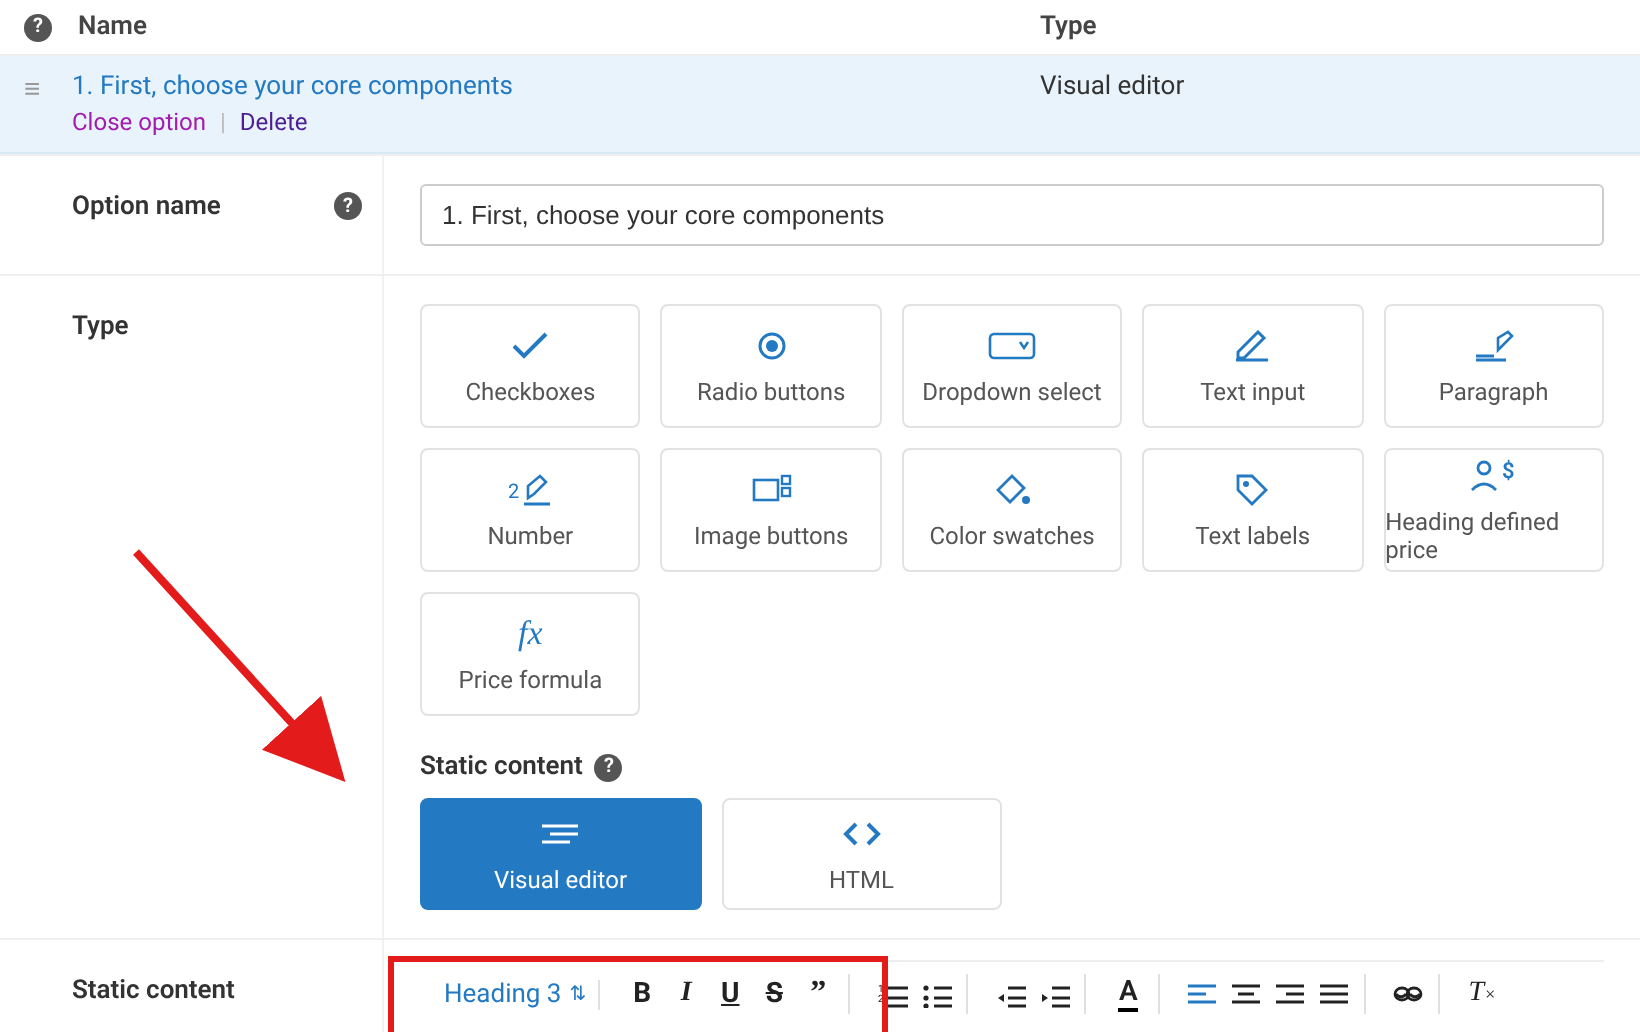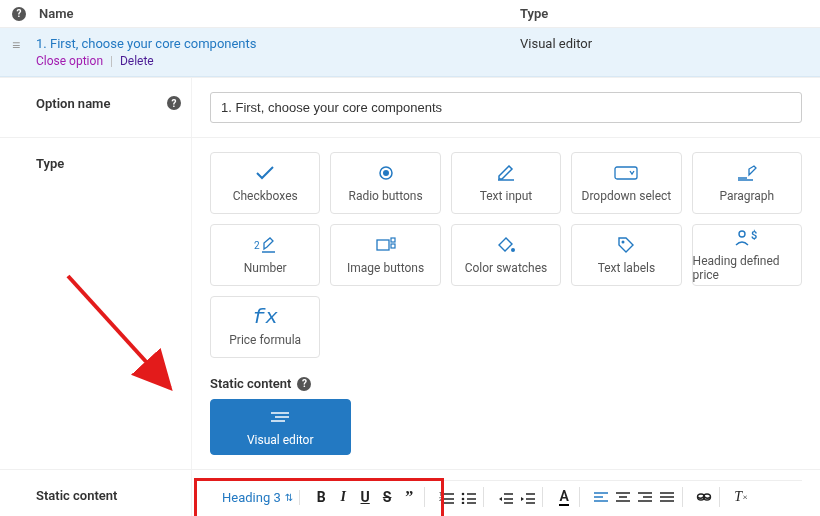--- a/index.html
+++ b/index.html
@@ -245,35 +245,35 @@
         <span class="icon">
             <svg width="16" height="16">
               <circle cx="8" cy="8" r="6" fill="none" stroke="currentColor" stroke-width="1.5"></circle>
               <circle cx="8" cy="8" r="3" fill="currentColor"></circle>
             </svg>
           </span>
         <span>Radio buttons</span>
       </div>
       <div class="type-card">
         <span class="icon">
+            <svg width="24" height="14">
+              <rect x="1" y="1" width="22" height="12" rx="2" fill="none" stroke="currentColor" stroke-width="1.3"></rect>
+              <path d="M16 5 L18 8 L20 5" fill="none" stroke="currentColor" stroke-width="1.3"></path>
+            </svg>
+          </span>
+        <span>Dropdown select</span>
+      </div>
+      <div class="type-card">
+        <span class="icon">
             <svg width="18" height="16">
               <path d="M2 14 L2 11 L12 1 L15 4 L5 14 Z" fill="none" stroke="currentColor" stroke-width="1.5"></path>
               <line x1="1" y1="15" x2="17" y2="15" stroke="currentColor" stroke-width="1.5"></line>
             </svg>
           </span>
         <span>Text input</span>
-      </div>
-      <div class="type-card">
-        <span class="icon">
-            <svg width="24" height="14">
-              <rect x="1" y="1" width="22" height="12" rx="2" fill="none" stroke="currentColor" stroke-width="1.3"></rect>
-              <path d="M16 5 L18 8 L20 5" fill="none" stroke="currentColor" stroke-width="1.3"></path>
-            </svg>
-          </span>
-        <span>Dropdown select</span>
       </div>
 
       <div class="type-card">
         <span class="icon">
             <svg width="20" height="16">
               <line x1="1" y1="13" x2="10" y2="13" stroke="currentColor" stroke-width="1.5"></line>
               <line x1="1" y1="15" x2="16" y2="15" stroke="currentColor" stroke-width="1.5"></line>
               <path d="M12 10 L12 4 L17 1 L19 3 L14 8 Z" fill="none" stroke="currentColor" stroke-width="1.3"></path>
             </svg>
           </span>
@@ -323,40 +323,49 @@
             <svg width="24" height="18">
               <circle cx="7" cy="5" r="3" fill="none" stroke="currentColor" stroke-width="1.4"></circle>
               <path d="M1 16 Q7 10 13 16" fill="none" stroke="currentColor" stroke-width="1.4"></path>
               <text x="16" y="10" font-size="11" fill="currentColor" font-weight="600">$</text>
             </svg>
           </span>
         <span>Heading defined price</span>
       </div>
       <div class="type-card">
         <span class="icon">
-            <span style="font-style:italic;font-family:Liberation Mono, monospace;font-size:21px">fx</span>
+            <span style="font-style:italic;font-family:Liberation Serif, serif;font-size:17px">fx</span>
           </span>
         <span>Price formula</span>
       </div>
     </div>
 
     <div class="static-heading">
       <span>Static content</span>
       <span class="help-icon">?</span>
     </div>
     <div class="static-grid">
       <div class="type-card selected">
         <span class="icon">
             <svg width="22" height="14">
               <line x1="2" y1="3" x2="20" y2="3" stroke="currentColor" stroke-width="1.5"></line>
               <line x1="6" y1="7" x2="20" y2="7" stroke="currentColor" stroke-width="1.5"></line>
               <line x1="2" y1="11" x2="16" y2="11" stroke="currentColor" stroke-width="1.5"></line>
             </svg>
           </span>
         <span>Visual editor</span>
+      </div>
+      <div class="type-card">
+        <span class="icon">
+            <svg width="22" height="14">
+              <path d="M8 2 L3 7 L8 12" fill="none" stroke="currentColor" stroke-width="2"></path>
+              <path d="M14 2 L19 7 L14 12" fill="none" stroke="currentColor" stroke-width="2"></path>
+            </svg>
+          </span>
+        <span>HTML</span>
       </div>
     </div>
   </div>
 </div>
 
 <div class="editor-section">
   <div class="editor-label-col">Static content</div>
   <div class="editor-body-col">
     <div class="editor-frame">
       <div class="editor-toolbar">

